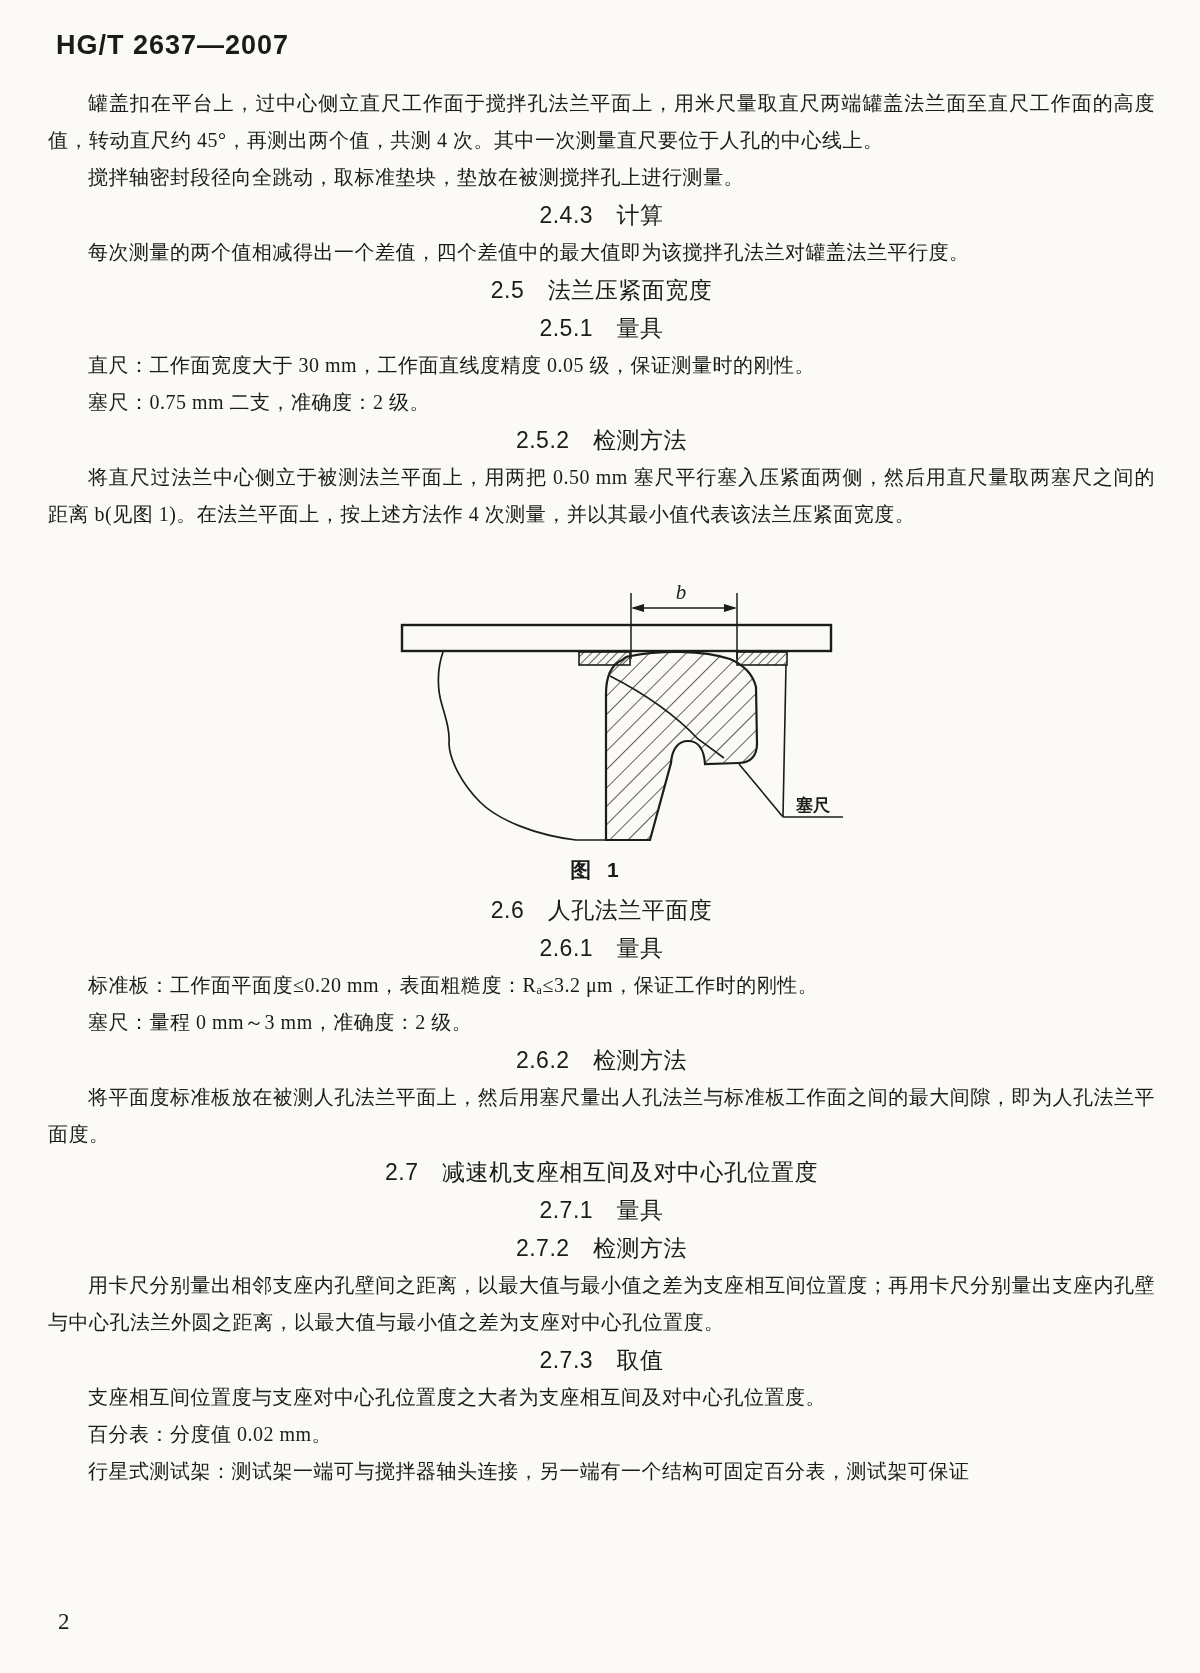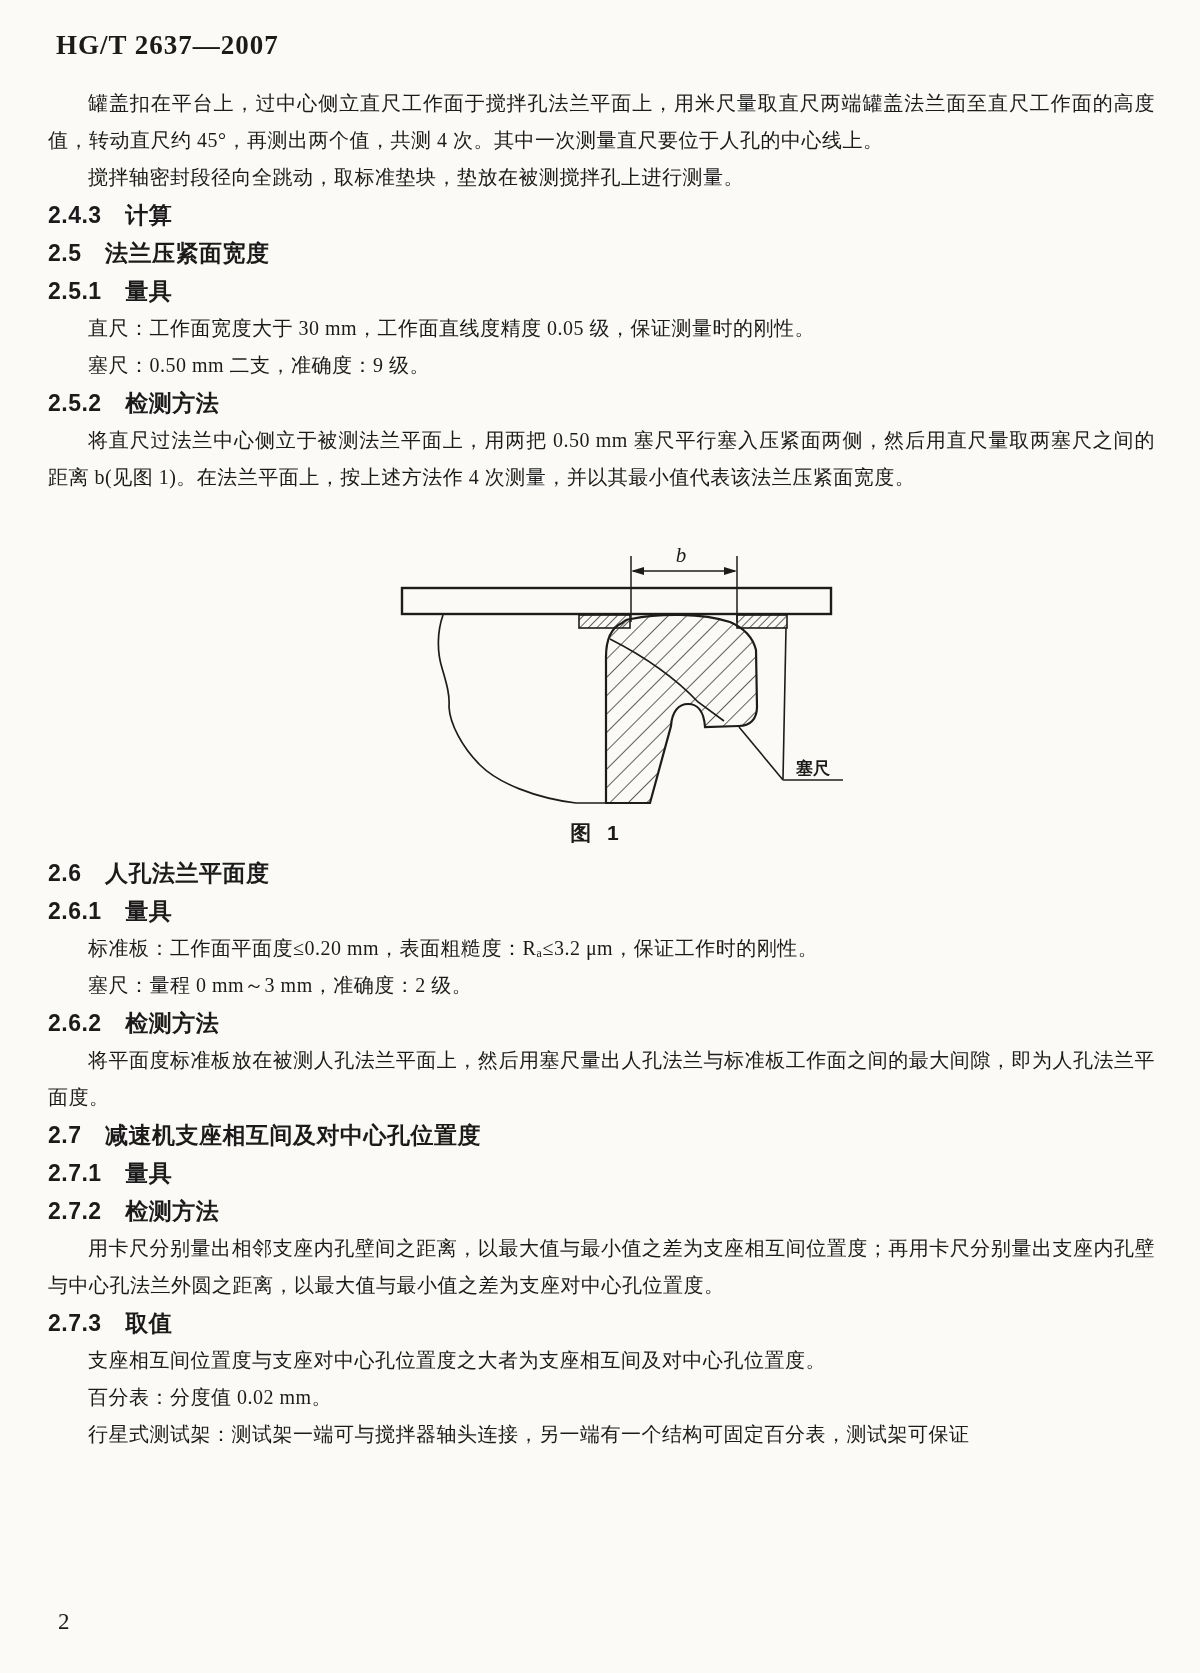--- a/index.html
+++ b/index.html
@@ -12,37 +12,38 @@
     font-family:"Liberation Serif","DejaVu Serif",serif;
     overflow:hidden;
     box-sizing:border-box;
     padding:30px 45px 0 48px;
   }
   .doc-header{
     font-weight:bold;
     font-size:27px;
     letter-spacing:1px;
     margin:0 0 24px 8px;
-    font-family:Liberation Serif, serif;
+    font-family:Liberation Sans, sans-serif;
   }
   .para{
     font-size:20px;
     line-height:37px;
     text-align:justify;
     text-indent:2em;
     letter-spacing:0.5px;
     margin:0;
   }
   .heading{
     font-family:"Liberation Sans","DejaVu Sans",sans-serif;
-    font-weight:bold;
+    font-weight:normal;
     font-size:23px;
     line-height:38px;
     letter-spacing:0.5px;
     margin:0;
+    text-align:center;
   }
   .figure-wrap{
     width:520px;
     margin:6px 0 4px 292px;
   }
   .figure-wrap svg{display:block;}
   .page-number{
     position:absolute;
     left:58px;
     bottom:38px;
@@ -68,24 +69,25 @@
 </head>
 <body>
 
 <div class="page">
 
   <div class="doc-header">HG/T 2637—2007</div>
 
   <p class="para">罐盖扣在平台上，过中心侧立直尺工作面于搅拌孔法兰平面上，用米尺量取直尺两端罐盖法兰面至直尺工作面的高度值，转动直尺约 45°，再测出两个值，共测 4 次。其中一次测量直尺要位于人孔的中心线上。</p>
   <p class="para">搅拌轴密封段径向全跳动，取标准垫块，垫放在被测搅拌孔上进行测量。</p>
   <p class="heading">2.4.3　计算</p>
+  <p class="para">每次测量的两个值相减得出一个差值，四个差值中的最大值即为该搅拌孔法兰对罐盖法兰平行度。</p>
   <p class="heading">2.5　法兰压紧面宽度</p>
   <p class="heading">2.5.1　量具</p>
   <p class="para">直尺：工作面宽度大于 30 mm，工作面直线度精度 0.05 级，保证测量时的刚性。</p>
-  <p class="para">塞尺：0.50 mm 二支，准确度：9 级。</p>
+  <p class="para">塞尺：0.75 mm 二支，准确度：2 级。</p>
   <p class="heading">2.5.2　检测方法</p>
   <p class="para">将直尺过法兰中心侧立于被测法兰平面上，用两把 0.50 mm 塞尺平行塞入压紧面两侧，然后用直尺量取两塞尺之间的距离 b(见图 1)。在法兰平面上，按上述方法作 4 次测量，并以其最小值代表该法兰压紧面宽度。</p>
 
   <div class="figure-wrap">
     <svg width="520" height="348" viewBox="0 0 520 348">
       <defs>
         <pattern id="hatchWide" patternUnits="userSpaceOnUse" width="13" height="13" patternTransform="rotate(45)">
           <line x1="0" y1="0" x2="0" y2="13" stroke="#2b2b2b" stroke-width="1.5"></line>
         </pattern>
         <pattern id="hatchFine" patternUnits="userSpaceOnUse" width="6" height="6" patternTransform="rotate(45)">

